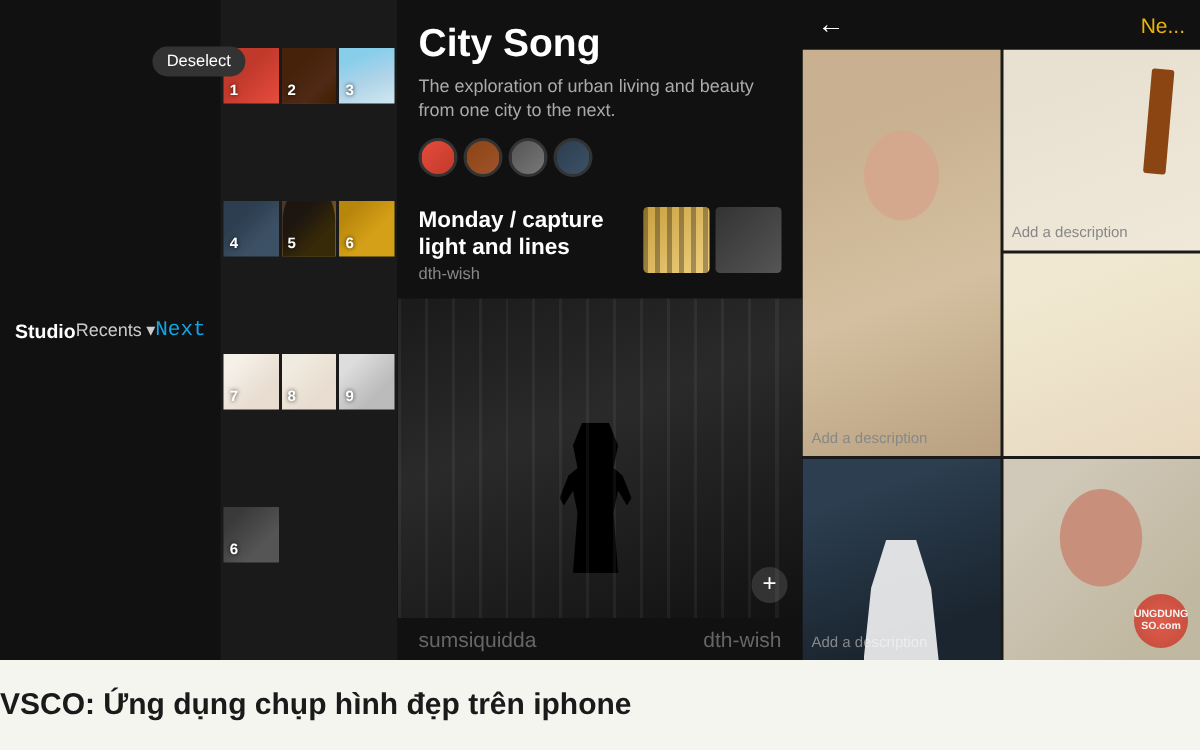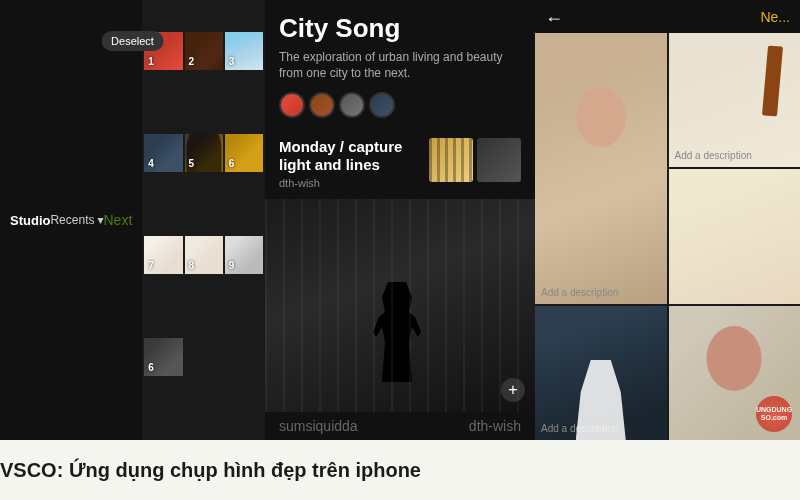--- a/index.html
+++ b/index.html
@@ -46,23 +46,24 @@
       font-weight: 600;
     }
     .recents-btn {
       display: flex;
       align-items: center;
       gap: 3px;
       color: #ccc;
       font-size: 12px;
     }
     .next-btn {
-      color: #4d7c0f;
+      color: #0ea5e9;
       font-size: 14px;
       font-weight: 500;
+      font-family: Liberation Mono, monospace;
     }
     .deselect-btn {
       background: #333;
       border: none;
       color: #fff;
       font-size: 11px;
       padding: 4px 10px;
       border-radius: 12px;
       position: absolute;
       top: 31px;

